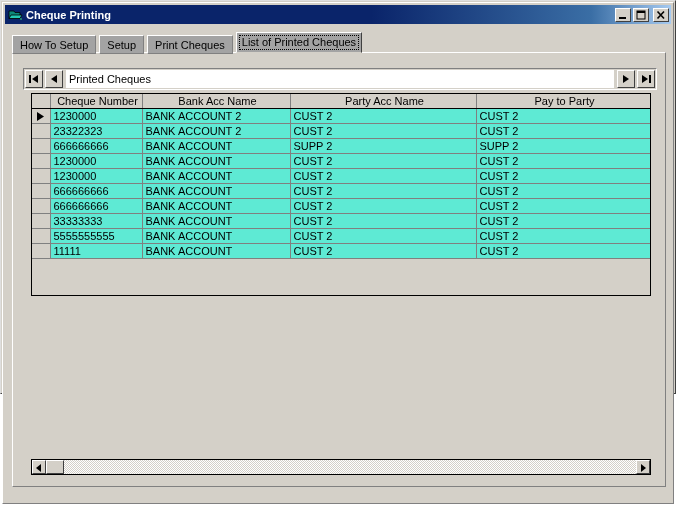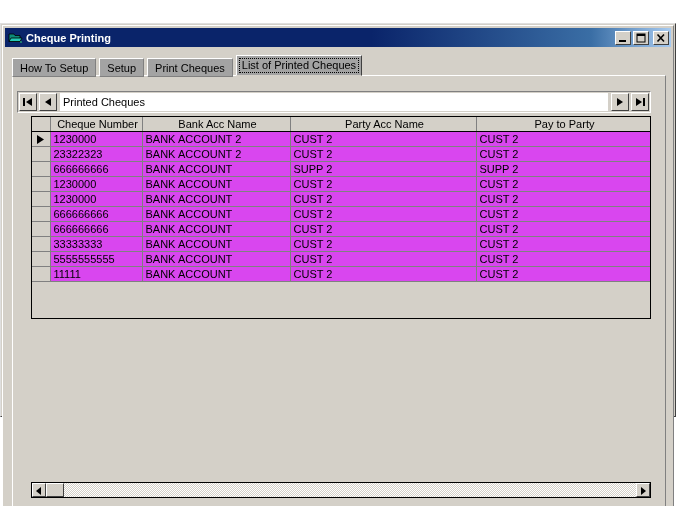--- a/index.html
+++ b/index.html
@@ -21,21 +21,20 @@
     position: absolute;
     left: 0; top: 0;
     width: 676px;
     height: 394px;
     box-sizing: border-box;
     background: #d4d0c8;
     border-left: 1px solid #dfdfdf;
     border-top: 1px solid #dfdfdf;
     border-right: 1px solid #404040;
     border-bottom: 1px solid #404040;
-    margin-top: 23px;
   }
   .window-inner {
     position: absolute;
     left: 1px; top: 1px;
     width: 672px;
     height: 502px;
     box-sizing: border-box;
     background: #d4d0c8;
     border-left: 1px solid #ffffff;
     border-top: 1px solid #ffffff;
@@ -152,21 +151,21 @@
     background: #d4d0c8;
     border-left: 1px solid #ffffff;
     border-top: 1px solid #ffffff;
     border-right: 1px solid #808080;
     border-bottom: 1px solid #808080;
   }
 
   
   .navbar {
     position: absolute;
-    left: 14px;
+    left: 20px;
     top: 65px;
     width: 634px;
     height: 22px;
     box-sizing: border-box;
     background: #d4d0c8;
     border-left: 1px solid #808080;
     border-top: 1px solid #808080;
     border-right: 1px solid #ffffff;
     border-bottom: 1px solid #ffffff;
     display: flex;
@@ -232,21 +231,21 @@
     overflow: hidden;
     box-sizing: border-box;
     cursor: default;
   }
   .grid th.corner {
     padding: 0;
     border-right: 1px solid #808080;
   }
   .grid td {
     height: 15px;
-    background: #d946ef;
+    background: #5eead4;
     border-right: 1px solid #808080;
     border-bottom: 1px solid #808080;
     padding: 0 0 0 3px;
     white-space: nowrap;
     overflow: hidden;
     box-sizing: border-box;
     cursor: default;
   }
   .grid td.rowhdr {
     background: #d4d0c8;

